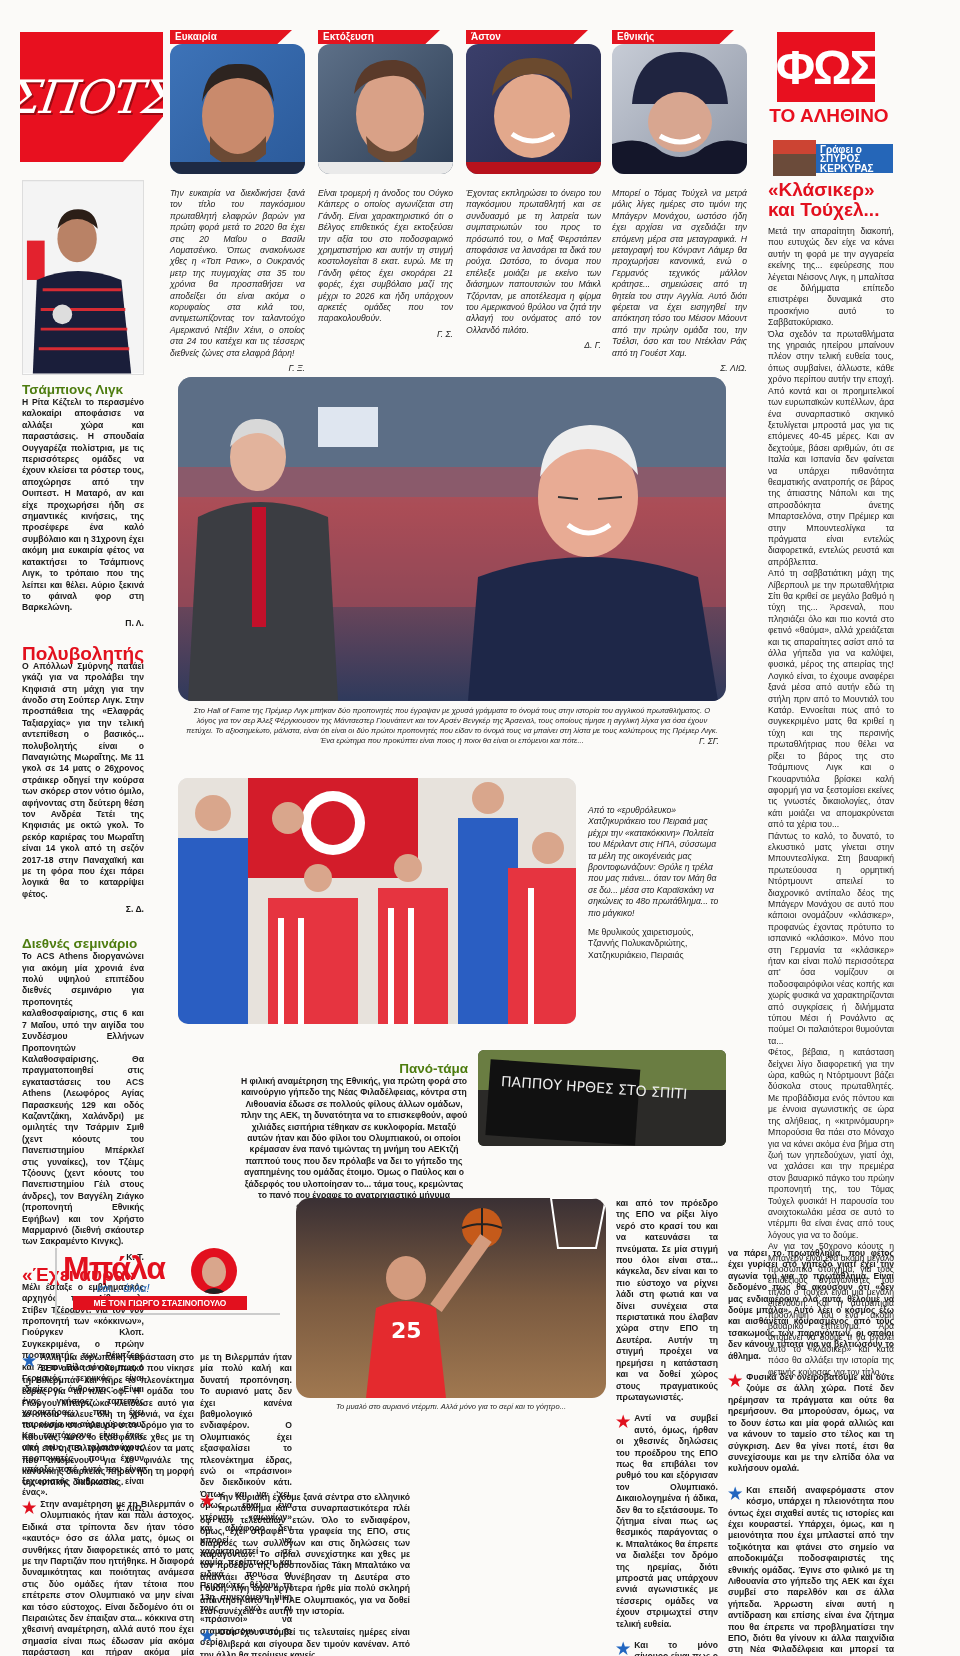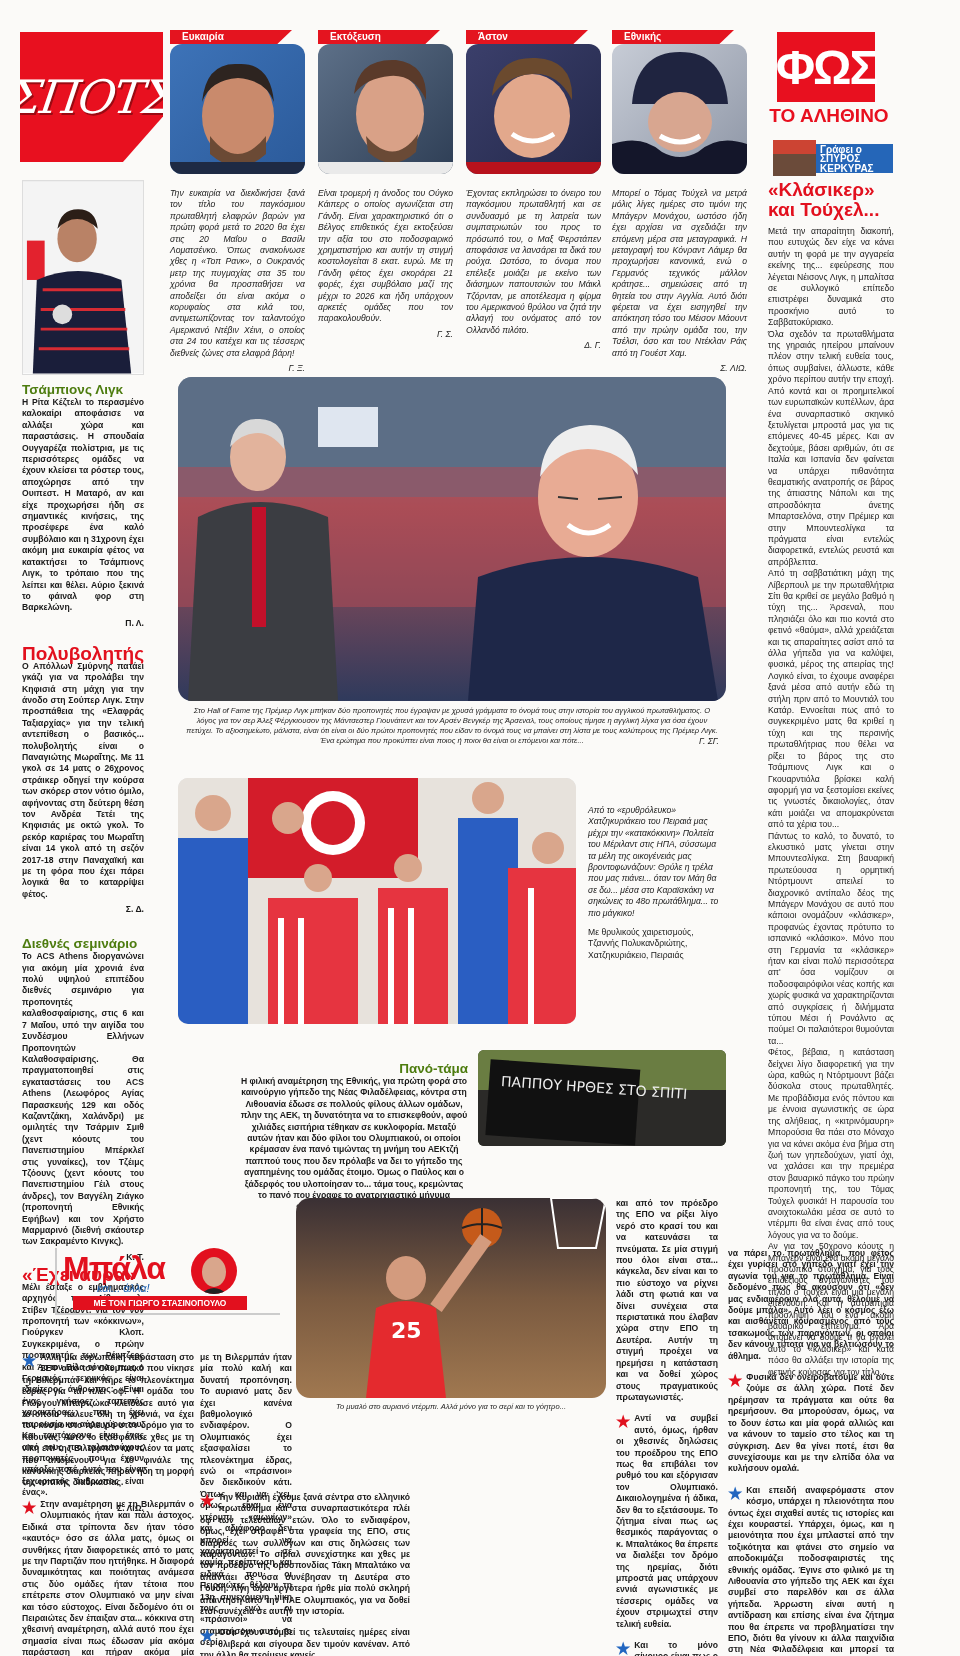--- a/index.html
+++ b/index.html
@@ -9,21 +9,21 @@
   .it { font-style: italic; }
   .bd { font-weight: bold; }
   .sig { font-size: 8.6px; font-weight: bold; text-align: right; margin-top: 4px; }
   .sig.it { font-style: italic; font-weight: normal; }
   .hblue { color: #4d7c0f; font-weight: bold; font-size: 13.5px; line-height: 15px; }
   .hred { color: #e2101e; font-weight: bold; font-size: 19px; line-height: 15px; }
   
   .logo { left: 20px; top: 32px; width: 143px; height: 130px; background: #e8101f; clip-path: polygon(0 0, 100% 0, 100% 65%, 72% 100%, 0 100%); display:flex; align-items:center; justify-content:center; }
   .logo span { color: #fff; font-family: "DejaVu Serif", serif; font-style: italic; font-size: 46px; letter-spacing: -2px; transform: skewX(-8deg); text-shadow: 2px 2px 0 #9a0a12; }
   
-  .card-tag { height: 14px; background: #e4141f; color: #fff; font-size: 10px; font-weight: bold; padding-left: 12px; line-height: 14px; clip-path: polygon(0 0, 100% 0, 88% 100%, 0 100%); }
+  .card-tag { height: 14px; background: #e4141f; color: #fff; font-size: 10px; font-weight: bold; padding-left: 5px; line-height: 14px; clip-path: polygon(0 0, 100% 0, 88% 100%, 0 100%); }
   .portrait { border-radius: 12px; overflow: hidden; }
   .face { width: 100%; height: 100%; }
   
   .fos { left: 777px; top: 32px; width: 98px; height: 70px; background: #e8101f; display:flex; align-items:center; justify-content:center; color:#fff; font-size: 48px; font-weight: bold; letter-spacing: -2px; }
   .fos-sub { left: 768px; top: 105px; width: 122px; text-align:center; color:#e8101f; font-weight: bold; font-size: 19px; }
   .author-box { left: 773px; top: 140px; width: 120px; height: 36px; }
   .author-box .ph { position:absolute; left:0; top:0; width:43px; height:36px; background: linear-gradient(#c43 0%, #c43 40%, #6b4b3a 40%); }
   .author-box .lbl { position:absolute; left:43px; top:4px; width:77px; height:29px; background:#2566b8; color:#fff; font-size:10px; font-weight:bold; line-height:9.3px; padding:1px 4px; }
   .stars { color: #2266c0; font-size: 16px; float: left; margin-right: 4px; line-height: 18px; }
   .stars.red { color: #e0101e; }
@@ -92,21 +92,21 @@
 </div>
 
 <div class="abs fos">ΦΩΣ</div>
 <div class="abs fos-sub">ΤΟ ΑΛΗΘΙΝΟ</div>
 <div class="abs author-box">
   <div class="ph"></div>
   <div class="lbl">Γράφει ο ΣΠΥΡΟΣ ΚΕΡΚΥΡΑΣ</div>
 </div>
 <div class="abs" style="left:768px;top:180px;width:126px;">
   <div class="hred" style="font-size:19px;line-height:20px;margin-bottom:6px;">«Κλάσικερ» και Τούχελ...</div>
-  <p>Μετά την απαραίτητη διακοπή, που ευτυχώς δεν είχε να κάνει αυτήν τη φορά με την αγγαρεία εκείνης της... εφεύρεσης που λέγεται Νέισονς Λιγκ, η μπαλίτσα σε συλλογικό επίπεδο επιστρέφει δυναμικά στο προσκήνιο αυτό το Σαββατοκύριακο.</p>
+  <p>Μετά την απαραίτητη διακοπή, που ευτυχώς δεν είχε να κάνει αυτήν τη φορά με την αγγαρεία εκείνης της... εφεύρεσης που λέγεται Νέισονς Λιγκ, η μπαλίτσα σε διλήμματα επίπεδο επιστρέφει δυναμικά στο προσκήνιο αυτό το Σαββατοκύριακο.</p>
   <p>Όλα σχεδόν τα πρωταθλήματα της γηραιάς ηπείρου μπαίνουν πλέον στην τελική ευθεία τους, όπως συμβαίνει, άλλωστε, κάθε χρόνο περίπου αυτήν την εποχή. Από κοντά και οι προημιτελικοί των ευρωπαϊκών κυπέλλων, άρα ένα συναρπαστικό σκηνικό ξετυλίγεται μπροστά μας για τις επόμενες 40-45 μέρες. Και αν δεχτούμε, βάσει αριθμών, ότι σε Ιταλία και Ισπανία δεν φαίνεται να υπάρχει πιθανότητα θεαματικής ανατροπής σε βάρος της άπιαστης Νάπολι και της απροσδόκητα άνετης Μπαρτσελόνα, στην Πρέμιερ και στην Μπουντεσλίγκα τα πράγματα είναι εντελώς διαφορετικά, εντελώς ρευστά και απρόβλεπτα.</p>
   <p>Από τη σαββατιάτικη μάχη της Λίβερπουλ με την πρωταθλήτρια Σίτι θα κριθεί σε μεγάλο βαθμό η τύχη της... Άρσεναλ, που πλησιάζει όλο και πιο κοντά στο φετινό «θαύμα», αλλά χρειάζεται και τις απαραίτητες ασίστ από τα άλλα γήπεδα για να καλύψει, φυσικά, μέρος της απειρίας της! Λογικό είναι, το έχουμε αναφέρει ξανά μέσα από αυτήν εδώ τη στήλη πριν από το Μουντιάλ του Κατάρ. Εννοείται πως από το συγκεκριμένο ματς θα κριθεί η τύχη και της περσινής πρωταθλήτριας που θέλει να ρίξει το βάρος της στο Τσάμπιονς Λιγκ και ο Γκουαρντιόλα βρίσκει καλή αφορμή για να ξεστομίσει εκείνες τις γνωστές δικαιολογίες, όταν κάτι μοιάζει να απομακρύνεται από τα χέρια του...</p>
   <p>Πάντως το καλό, το δυνατό, το ελκυστικό ματς γίνεται στην Μπουντεσλίγκα. Στη βαυαρική πρωτεύουσα η ορμητική Ντόρτμουντ απειλεί το διαχρονικό αντίπαλο δέος της Μπάγερν Μονάχου σε αυτό που κάποιοι ονομάζουν «κλάσικερ», προφανώς έχοντας πρότυπο το ισπανικό «κλάσικο». Μόνο που στη Γερμανία τα «κλάσικερ» ήταν και είναι πολύ περισσότερα απ' όσα νομίζουν οι ποδοσφαιρόφιλοι νέας κοπής και χωρίς φυσικά να χαρακτηρίζονται από συγκρίσεις ή διλήμματα τύπου Μέσι ή Ρονάλντο ας πούμε! Οι παλαιότεροι θυμούνται τα...</p>
   <p>Φέτος, βέβαια, η κατάσταση δείχνει λίγο διαφορετική για την ώρα, καθώς η Ντόρτμουντ βάζει δύσκολα στους πρωταθλητές. Με προβάδισμα ενός πόντου και με έννοια αγωνιστικής σε ώρα της αλήθειας, η «κιτρινόμαυρη» Μπορούσια θα πάει στο Μόναχο για να κάνει ακόμα ένα βήμα στη ζωή των γηπεδούχων, γιατί όχι, να χαλάσει και την πρεμιέρα στον βαυαρικό πάγκο του πρώην προπονητή της, του Τόμας Τούχελ φυσικά! Η παρουσία του ανοιχτοκωλάκι μέσα σε αυτό το ντέρμπι θα είναι ένας από τους λόγους για να το δούμε.</p>
   <p>Αν για τον 50χρονο κόουτς η Μπάγερν είναι ένα ακόμη μεγάλο προσωπικό στοίχημα, για τους επιδέξιους ανταγωνιστές του τίτλου ο Τούχελ είναι μια μεγάλη επένδυση. Και η αστραπιαία πρόσληψή του ένα ακόμη βαυαρικό επίτευγμα. Άρα απομένει να δούμε τι θα βγάλει αυτό το «κλάσικερ» και κατά πόσο θα αλλάξει την ιστορία της φετινής κούρσας για τον τίτλο...</p>
 </div>
 
 <div class="abs" style="left:22px;top:180px;width:122px;height:195px;background:linear-gradient(#eaeaea 0 20%,#fff 20%);border:1px solid #ddd;">
   <svg width="100%" height="100%" viewBox="0 0 122 195">
       <rect x="0" y="0" width="122" height="195" fill="#f4f4f4"></rect>

